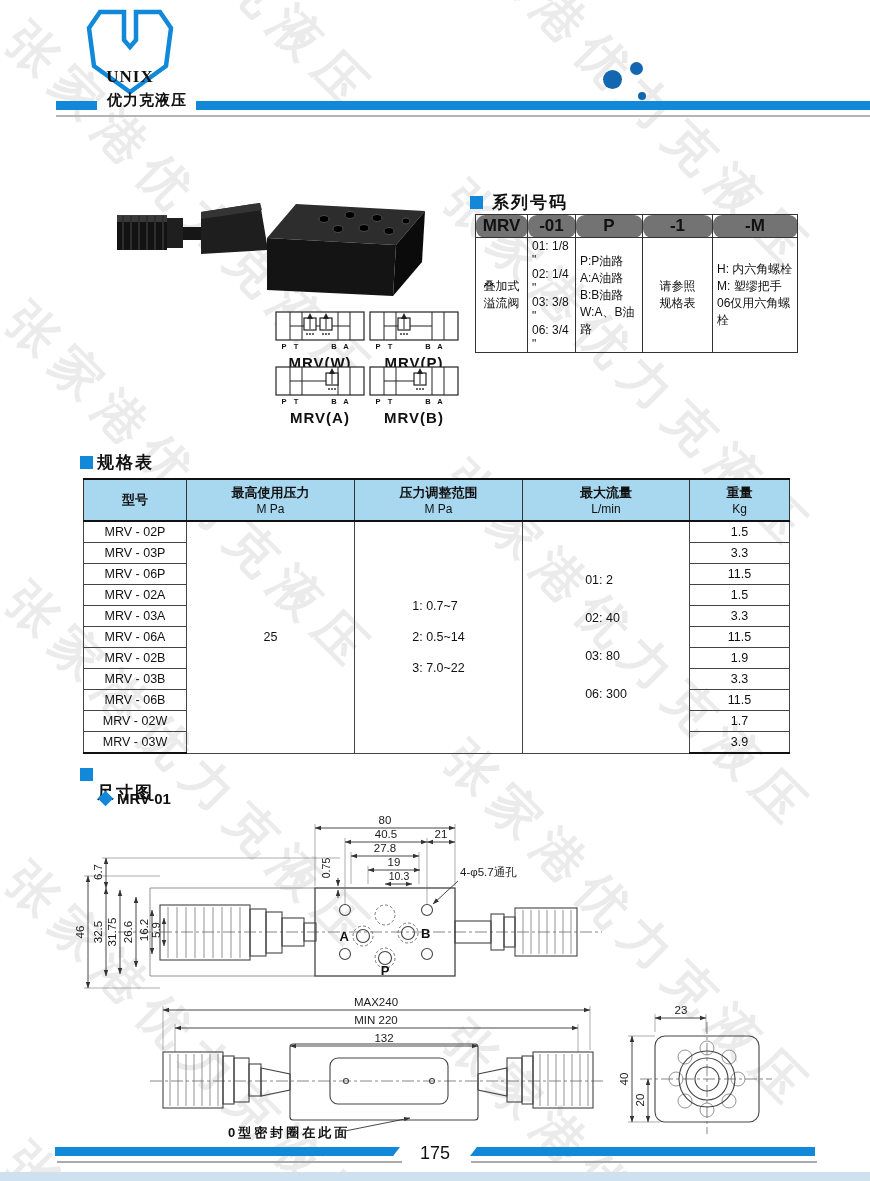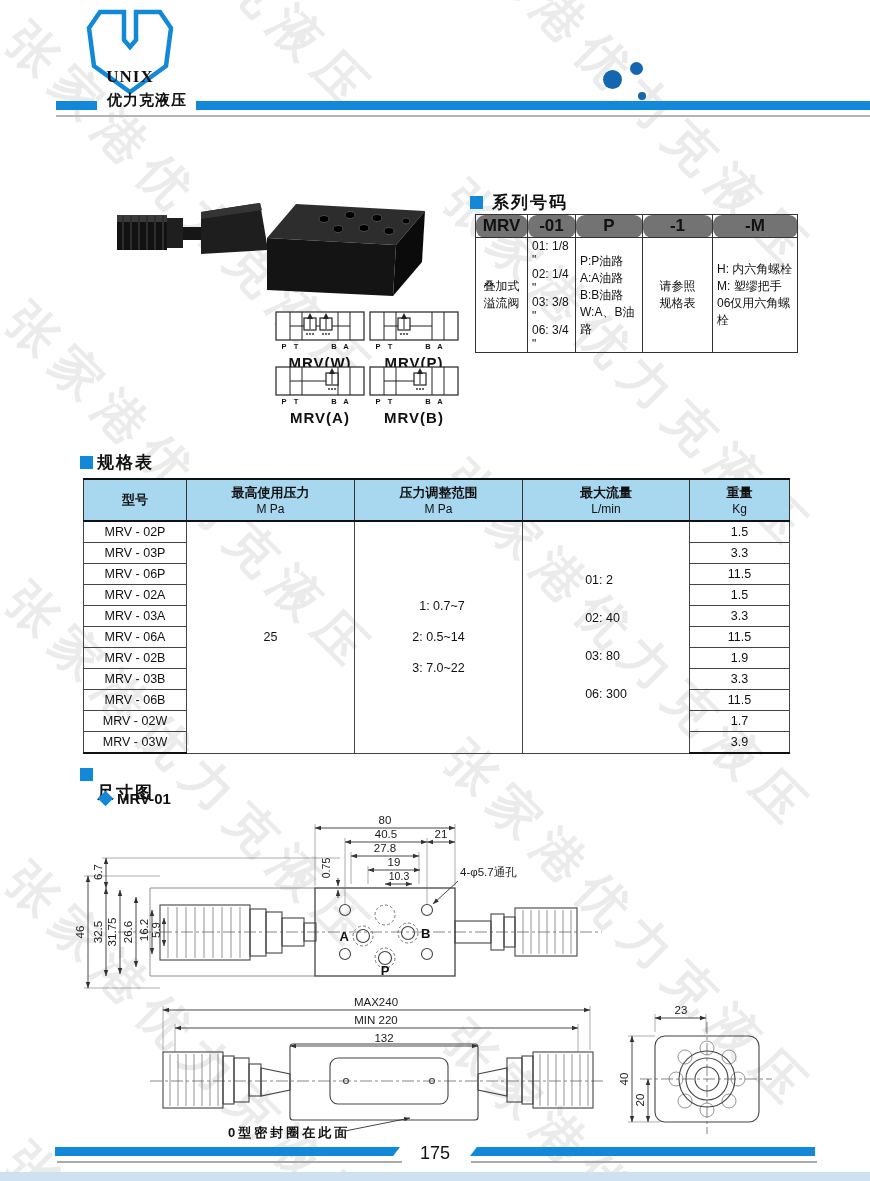--- a/index.html
+++ b/index.html
@@ -35,21 +35,21 @@
   .pre{white-space:pre-line;}
   .tl{text-align:left !important;padding-left:4px !important;}
   
   .stable{position:absolute;left:83px;top:478px;width:706px;table-layout:fixed;font-size:12.5px;}
   .stable th{background:#a8d8f0;border:1px solid #333;border-top:2.5px solid #111;
       border-bottom:2px solid #111;height:40px;font-size:13px;padding:0;}
   .stable td{border:1px solid #444;text-align:center;padding:0;height:20px;}
   .stable tr{height:20.5px;}
   .stable .last td{border-bottom:2.5px solid #111;}
   .unit{font-weight:normal;font-size:12px;}
-  .range{display:inline-block;text-align:right;line-height:31px;}
+  .range{display:inline-block;text-align:left;line-height:31px;}
   .flow{display:inline-block;text-align:left;line-height:38px;}
   
   .symcell{position:absolute;width:92px;text-align:center;}
   .symlabel{font-size:15px;font-weight:bold;margin-top:-2px;letter-spacing:1px;}
   .sym .box{fill:#fff;stroke:#222;stroke-width:1.2;}
   .sym .ln{stroke:#222;stroke-width:1;fill:none;}
   .sym text{font-size:7.5px;font-weight:bold;fill:#111;}
   
   .obj{stroke:#444;stroke-width:1.1;fill:none;}
   .det{stroke:#666;stroke-width:0.7;fill:none;}

